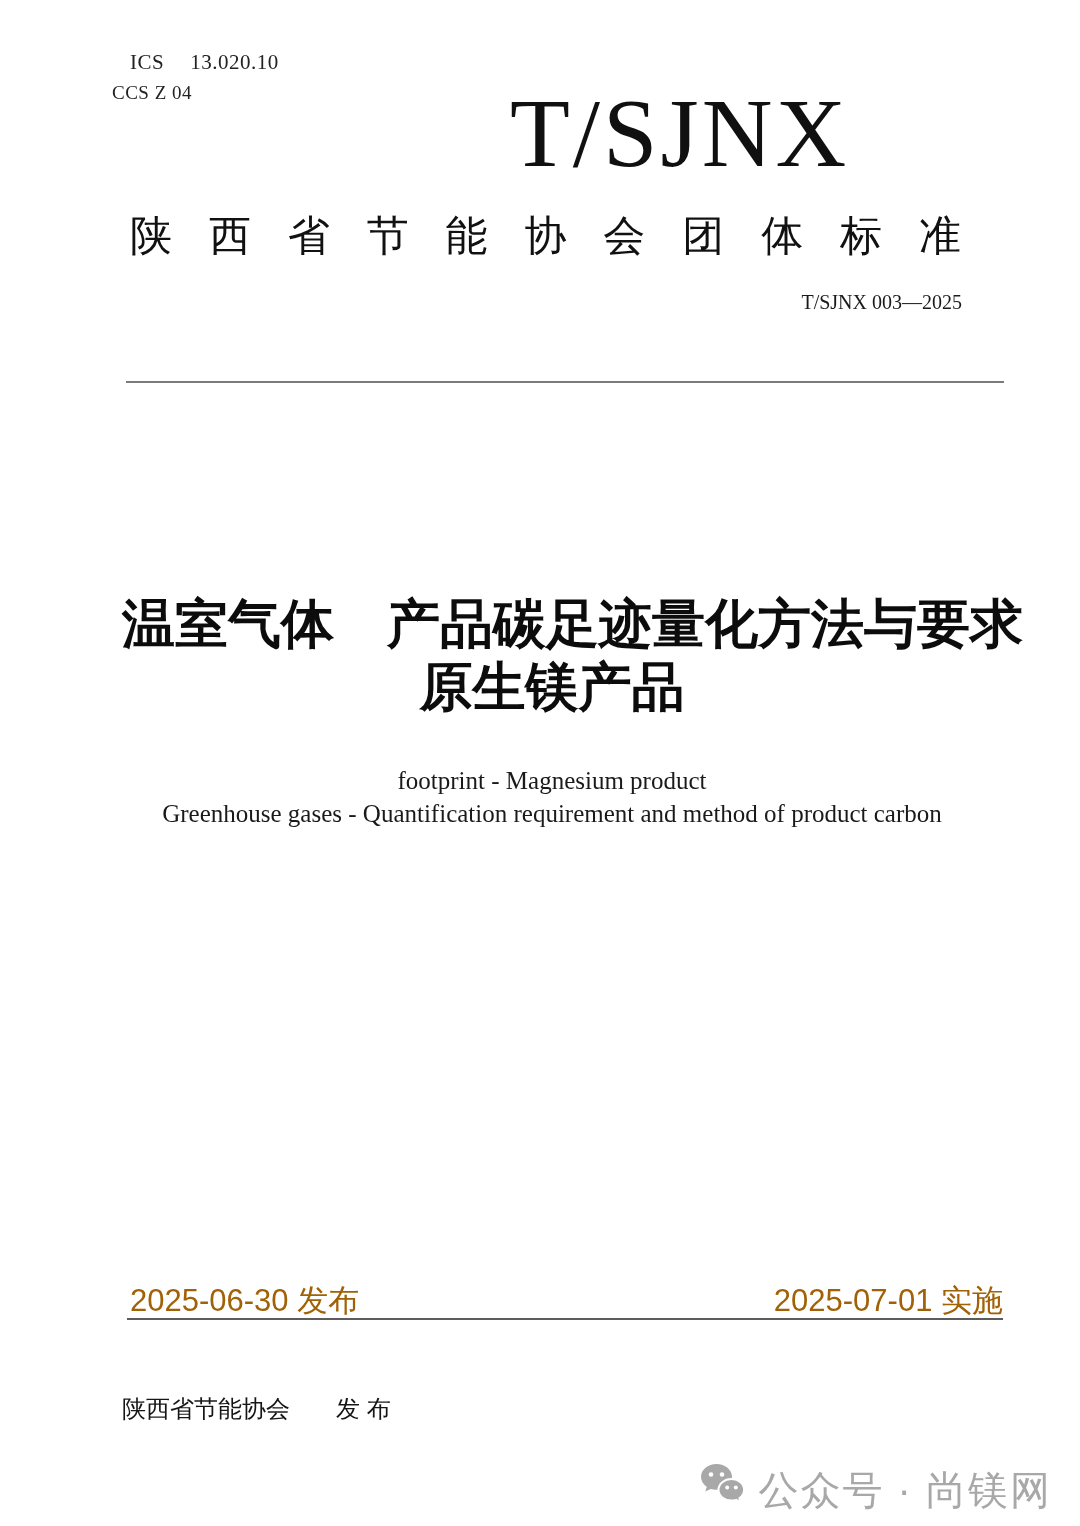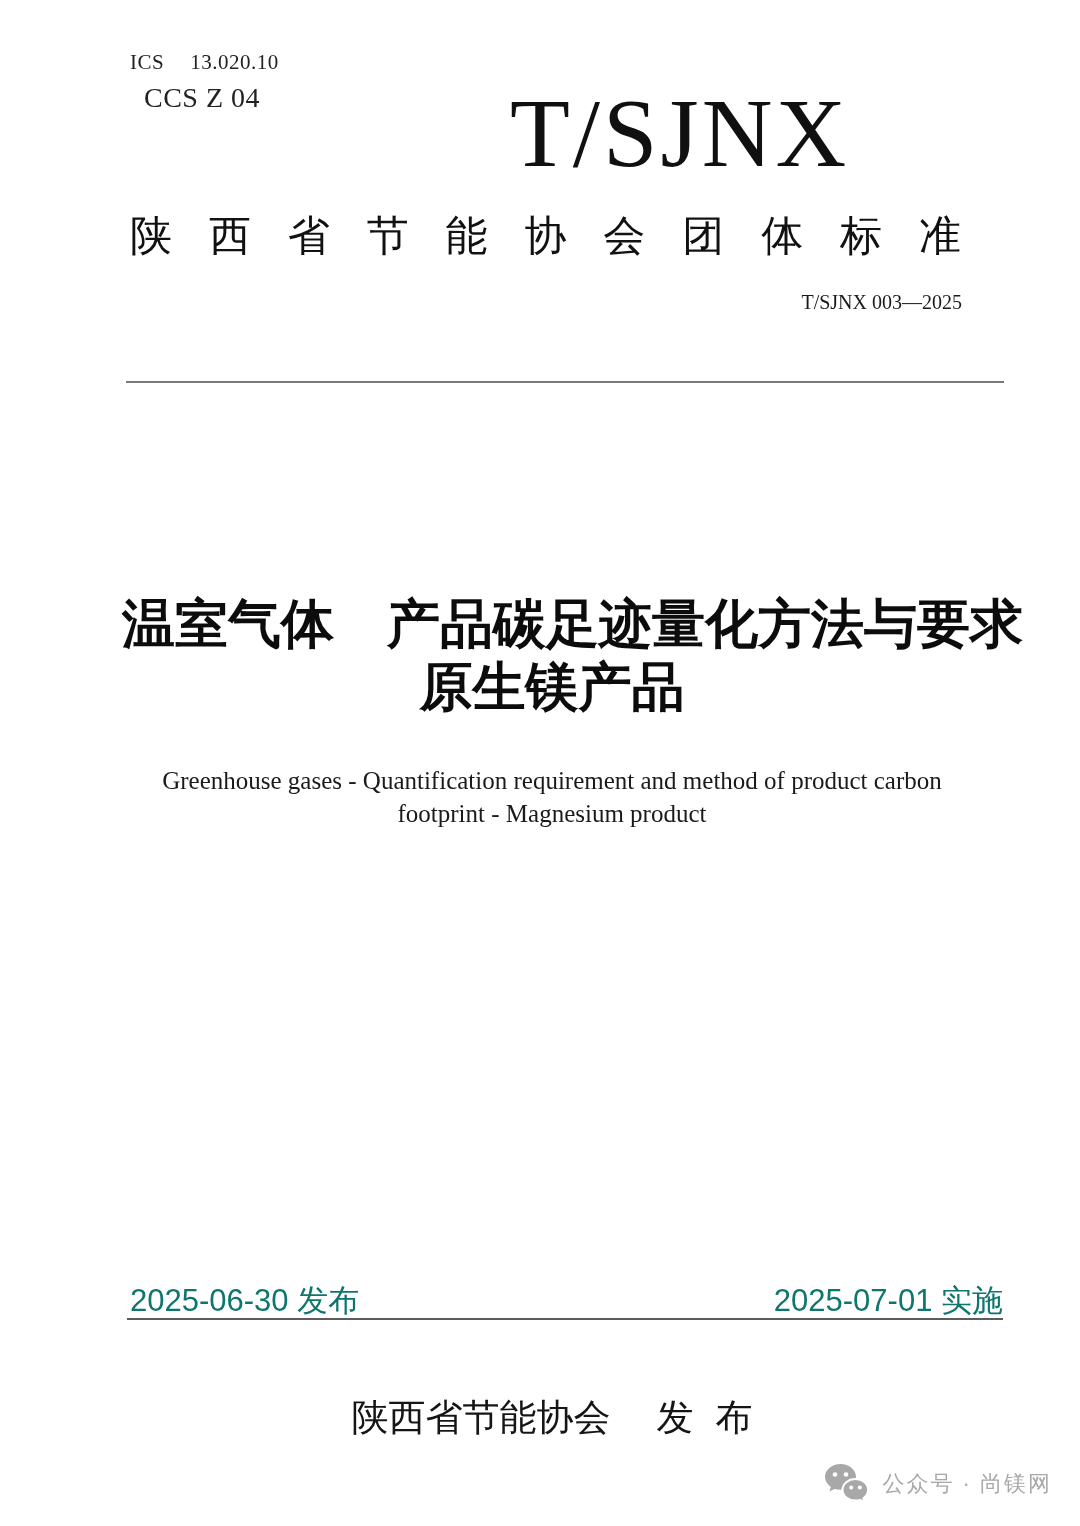--- a/index.html
+++ b/index.html
@@ -23,23 +23,23 @@
     left: 130px;
     top: 50px;
     font-size: 21px;
     letter-spacing: 0.5px;
     color: #222;
   }
   .ics-line .ics-code { margin-left: 26px; margin-top: 11px; }
 
   .ccs-line {
     position: absolute;
-    left: 144px;
+    left: 112px;
     top: 82px;
-    font-size: 28px;
+    font-size: 19px;
     letter-spacing: 0.5px;
     color: #222;
   }
 
   .logo {
     position: absolute;
     left: 510px;
     top: 84px;
     font-family: "Liberation Serif", serif;
     font-weight: normal;
@@ -108,58 +108,56 @@
 
   .dates-row {
     position: absolute;
     left: 130px;
     top: 1284px;
     width: 873px;
     display: flex;
     justify-content: space-between;
     font-size: 31px;
     font-weight: 500;
-    color: #0f766e;
+    color: #a16207;
     line-height: 1.1;
     gap: 38px;
   }
 
   .rule-bottom {
     position: absolute;
     left: 127px;
     top: 1318px;
     width: 876px;
     height: 2px;
     background: #5c5c5c;
   }
 
   .publisher-line {
     position: absolute;
     left: 122px;
     top: 1393px;
     width: 860px;
     display: flex;
-    justify-content: center;
     column-gap: 46px;
-    font-size: 37px;
+    font-size: 24px;
     font-weight: 500;
     color: #151515;
     white-space: nowrap;
-    font-family: Liberation Mono, monospace;
   }
 
   .watermark {
     position: absolute;
     right: 28px;
     top: 1463px;
     display: flex;
-    align-items: center;
+    align-items: flex-start;
     column-gap: 12px;
     color: #a8a8a8;
-    font-size: 22px;
+    font-size: 40px;
     letter-spacing: 2px;
     white-space: nowrap;
   }
   .watermark svg { display: block; }
 </style>
 </head>
 <body>
 
 <div class="page">
 
@@ -188,22 +186,22 @@
   <div class="doc-number serif">T/SJNX 003—2025</div>
 
   <div class="rule-top"></div>
 
   <div class="title-zh">
     <div>温室气体　产品碳足迹量化方法与要求</div>
     <div>原生镁产品</div>
   </div>
 
   <div class="title-en">
+    <div>footprint - Magnesium product</div>
     <div>Greenhouse gases - Quantification requirement and method of product carbon</div>
-    <div>footprint - Magnesium product</div>
   </div>
 
   <div class="dates-row">
     <span>2025-06-30 发布</span>
     <span>2025-07-01 实施</span>
   </div>
 
   <div class="rule-bottom"></div>
 
   <div class="publisher-line">

